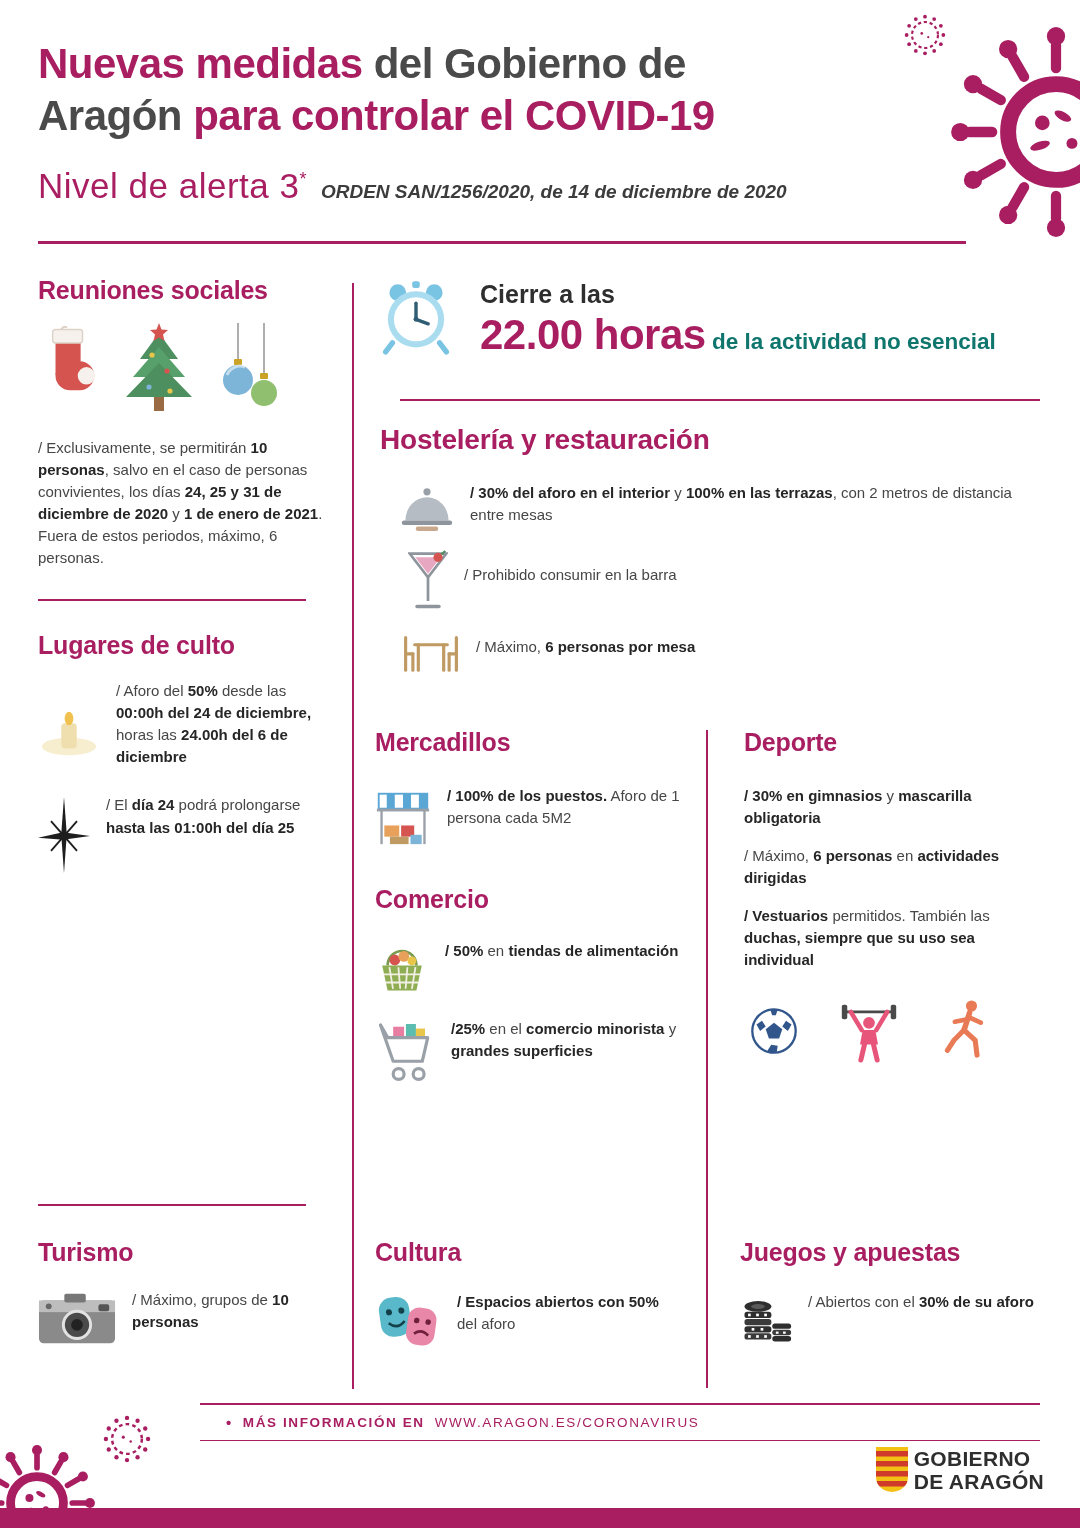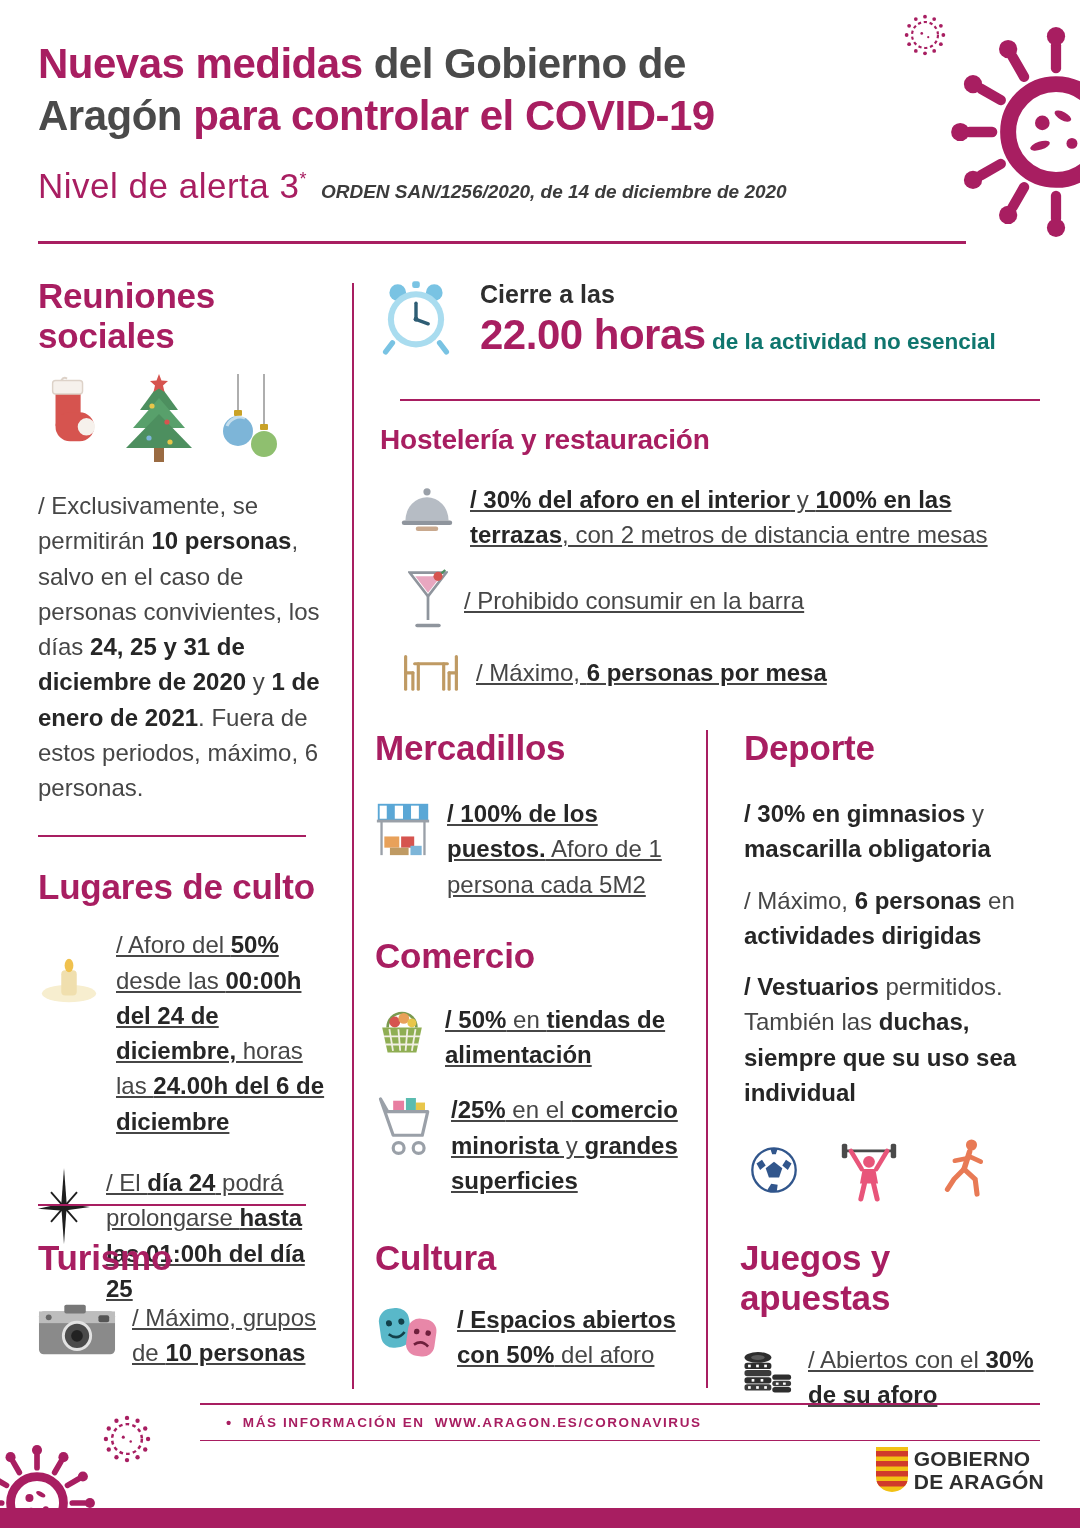--- a/index.html
+++ b/index.html
@@ -14,26 +14,26 @@
   .alert-row{margin-top:24px;display:flex;align-items:baseline;gap:14px;}
   .alert{font-size:35px;font-weight:400;color:#a81e61;letter-spacing:0.5px;}
   .alert sup{font-size:18px;}
   .order{font-size:19px;font-style:italic;font-weight:600;color:#3c3c3c;}
   .rule{position:absolute;background:#a81e61;}
   .header-rule{left:38px;top:241px;width:928px;height:2.5px;}
   .vline1{left:352px;top:283px;width:2px;height:1106px;}
   .vline2{left:706px;top:730px;width:2px;height:658px;}
   .rtop-rule{left:400px;top:399px;width:640px;height:2px;}
   
-  .h2{margin:0 0 16px 0;font-size:35px;font-weight:800;color:#a81e61;letter-spacing:-0.2px;}
-  .txt{font-size:24px;line-height:1.47;color:#464646;}
+  .h2{margin:0 0 16px 0;font-size:25px;font-weight:800;color:#a81e61;letter-spacing:-0.2px;}
+  .txt{font-size:15px;line-height:1.47;color:#464646;}
   .txt .b{font-weight:800;color:#262626;}
   .itm{display:flex;align-items:flex-start;gap:16px;margin-bottom:20px;}
   .itm .ic{flex:0 0 auto;}
-  .itm .tx{flex:1;text-decoration:underline;}
+  .itm .tx{flex:1;}
   .sep{border:none;height:2px;background:#a81e61;margin:30px 0;width:268px;}
   
   .col-left{position:absolute;left:38px;top:276px;width:298px;}
   .xmas-row{display:flex;align-items:flex-end;gap:24px;margin:6px 0 22px 4px;height:94px;}
   .sep2{position:absolute;left:38px;top:1204px;width:268px;height:2px;background:#a81e61;}
   .turismo{position:absolute;left:38px;top:1238px;width:300px;}
   .cierre{position:absolute;left:378px;top:278px;width:662px;display:flex;gap:26px;align-items:flex-start;}
   .cierre .l1{font-size:25px;font-weight:800;color:#2e2e2e;margin-top:2px;}
   .cierre .l2{margin-top:2px;}
   .cierre .time{font-size:42px;font-weight:800;color:#a81e61;letter-spacing:-0.5px;}
@@ -48,21 +48,21 @@
   .col-right .ptxt{margin:0 0 16px 0;}
   .sports-row{display:flex;align-items:center;gap:42px;margin-top:26px;padding-left:6px;}
   .cultura{position:absolute;left:375px;top:1238px;width:305px;}
   .juegos{position:absolute;left:740px;top:1238px;width:300px;}
   
   .finfo{position:absolute;left:200px;top:1403px;width:840px;}
   .fline{height:1.5px;background:#a81e61;}
   .ftext{display:flex;align-items:center;gap:10px;padding:9px 0 9px 26px;
          font-size:13.5px;letter-spacing:1.6px;color:#a81e61;font-weight:600;}
   .ftext .dot{font-size:15px;}
-  .ftext a{color:#a81e61;font-weight:700;text-decoration:none;}
+  .ftext a{color:#a81e61;font-weight:400;text-decoration:none;}
   .gov{position:absolute;right:36px;top:1445px;display:flex;align-items:center;gap:4px;}
   .gov .gtxt{font-size:21px;font-weight:800;color:#2e2e2e;line-height:1.1;letter-spacing:0.3px;}
   .bottom-bar{position:absolute;left:0;bottom:0;width:1080px;height:20px;background:#a81e61;}
   
   .virus-dot-top{position:absolute;left:898px;top:8px;width:54px;height:54px;}
   .virus-big-top{position:absolute;left:942px;top:18px;width:228px;height:228px;}
   .virus-dot-bot{position:absolute;left:96px;top:1408px;width:62px;height:62px;}
   .virus-big-bot{position:absolute;left:-26px;top:1440px;width:126px;height:126px;}
 </style>
 </head>

